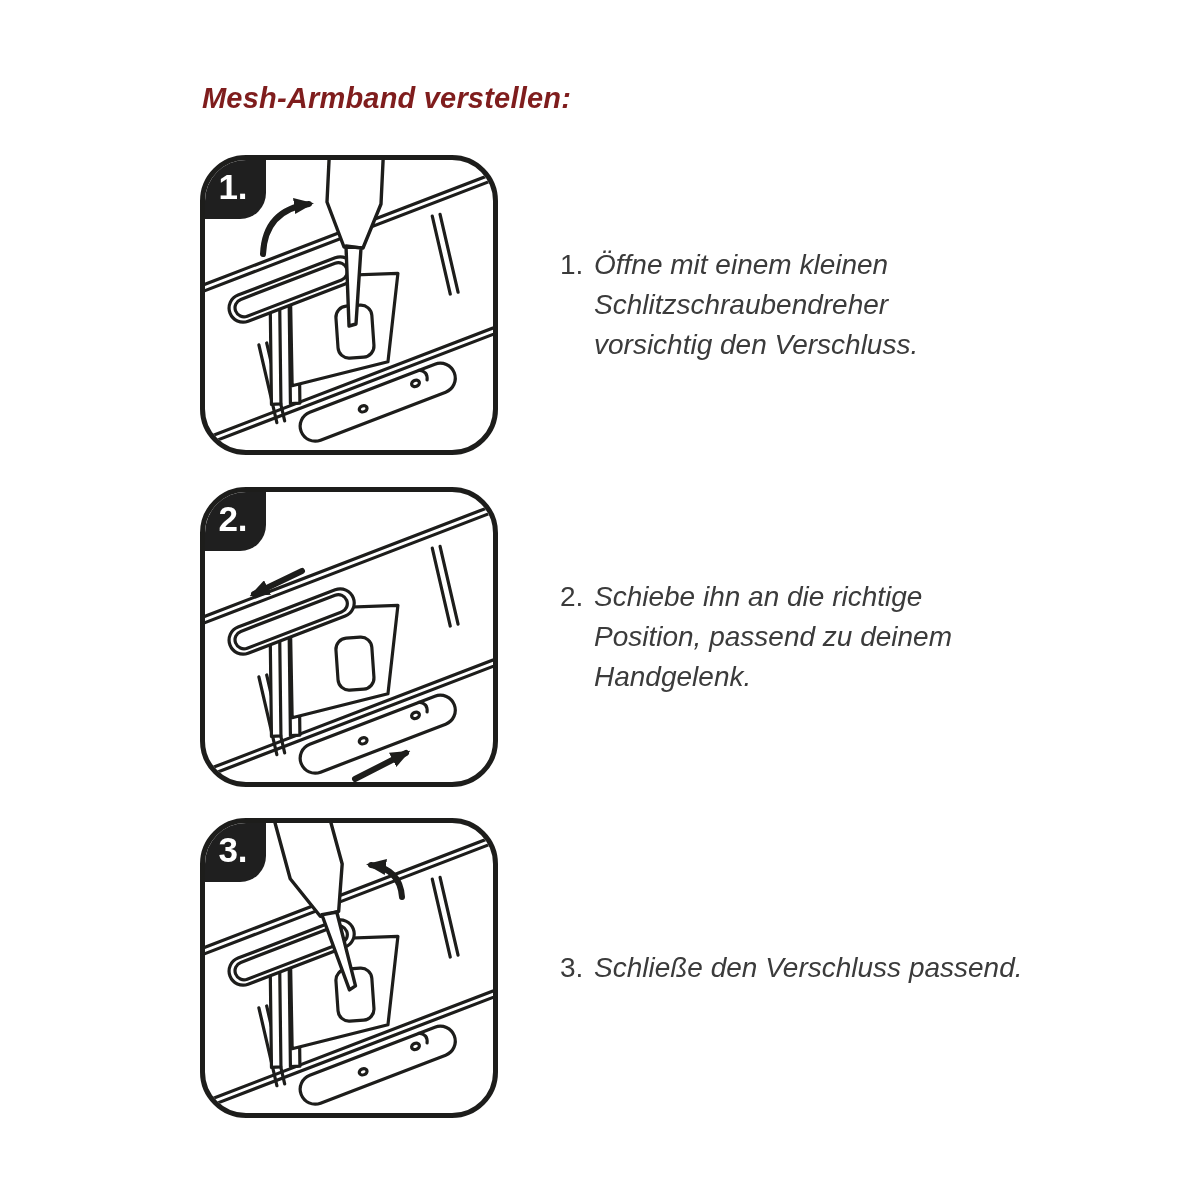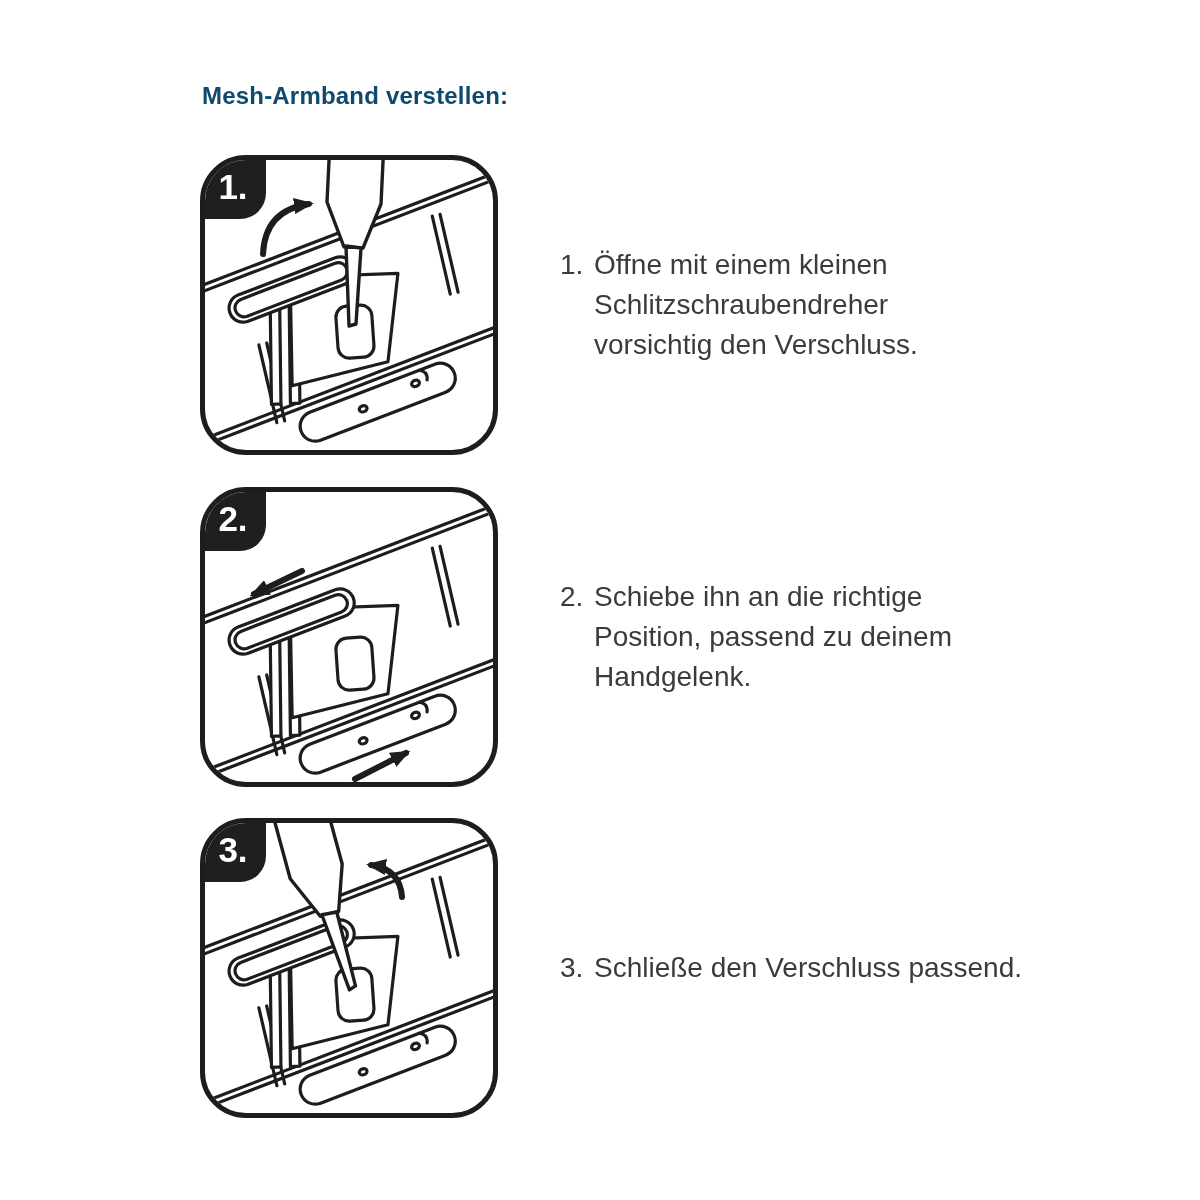--- a/index.html
+++ b/index.html
@@ -6,24 +6,25 @@
   body {
     width: 1200px; height: 1200px;
     background: #ffffff;
     font-family: "Liberation Sans", sans-serif;
     position: relative;
     overflow: hidden;
   }
   .title {
     position: absolute;
     left: 202px; top: 82px;
-    font-size: 24px;
+    font-size: 29px;
     font-weight: 700;
-    color: #0c4a6e;
+    color: #7f1d1d;
     letter-spacing: 0.2px;
+    font-style: italic;
   }
   .panel {
     position: absolute;
     left: 200px;
     width: 288px; height: 290px;
     border: 5px solid #1d1d1b;
     border-radius: 46px;
     background: #ffffff;
     overflow: hidden;
   }
@@ -66,21 +67,21 @@
   .text-1 { top: 155px; }
   .text-2 { top: 487px; }
   .text-3 { top: 818px; }
   .step-line {
     display: grid;
     grid-template-columns: 34px auto;
     font-size: 28px;
     line-height: 40px;
     color: #3b3b3b;
   }
-  .step-body { white-space: pre-line; }
+  .step-body { white-space: pre-line; font-style: italic; }
   .defs-holder { position: absolute; width: 0; height: 0; }
 </style>
 </head>
 <body>
 
 <svg class="defs-holder" aria-hidden="true">
   <defs>
     <marker id="arrow-head" viewBox="0 0 20 16" refX="15" refY="8" markerWidth="20" markerHeight="16" markerUnits="userSpaceOnUse" orient="auto">
       <path d="M0,0 L20,8 L0,16 z" fill="#1d1d1b"></path>
     </marker>

